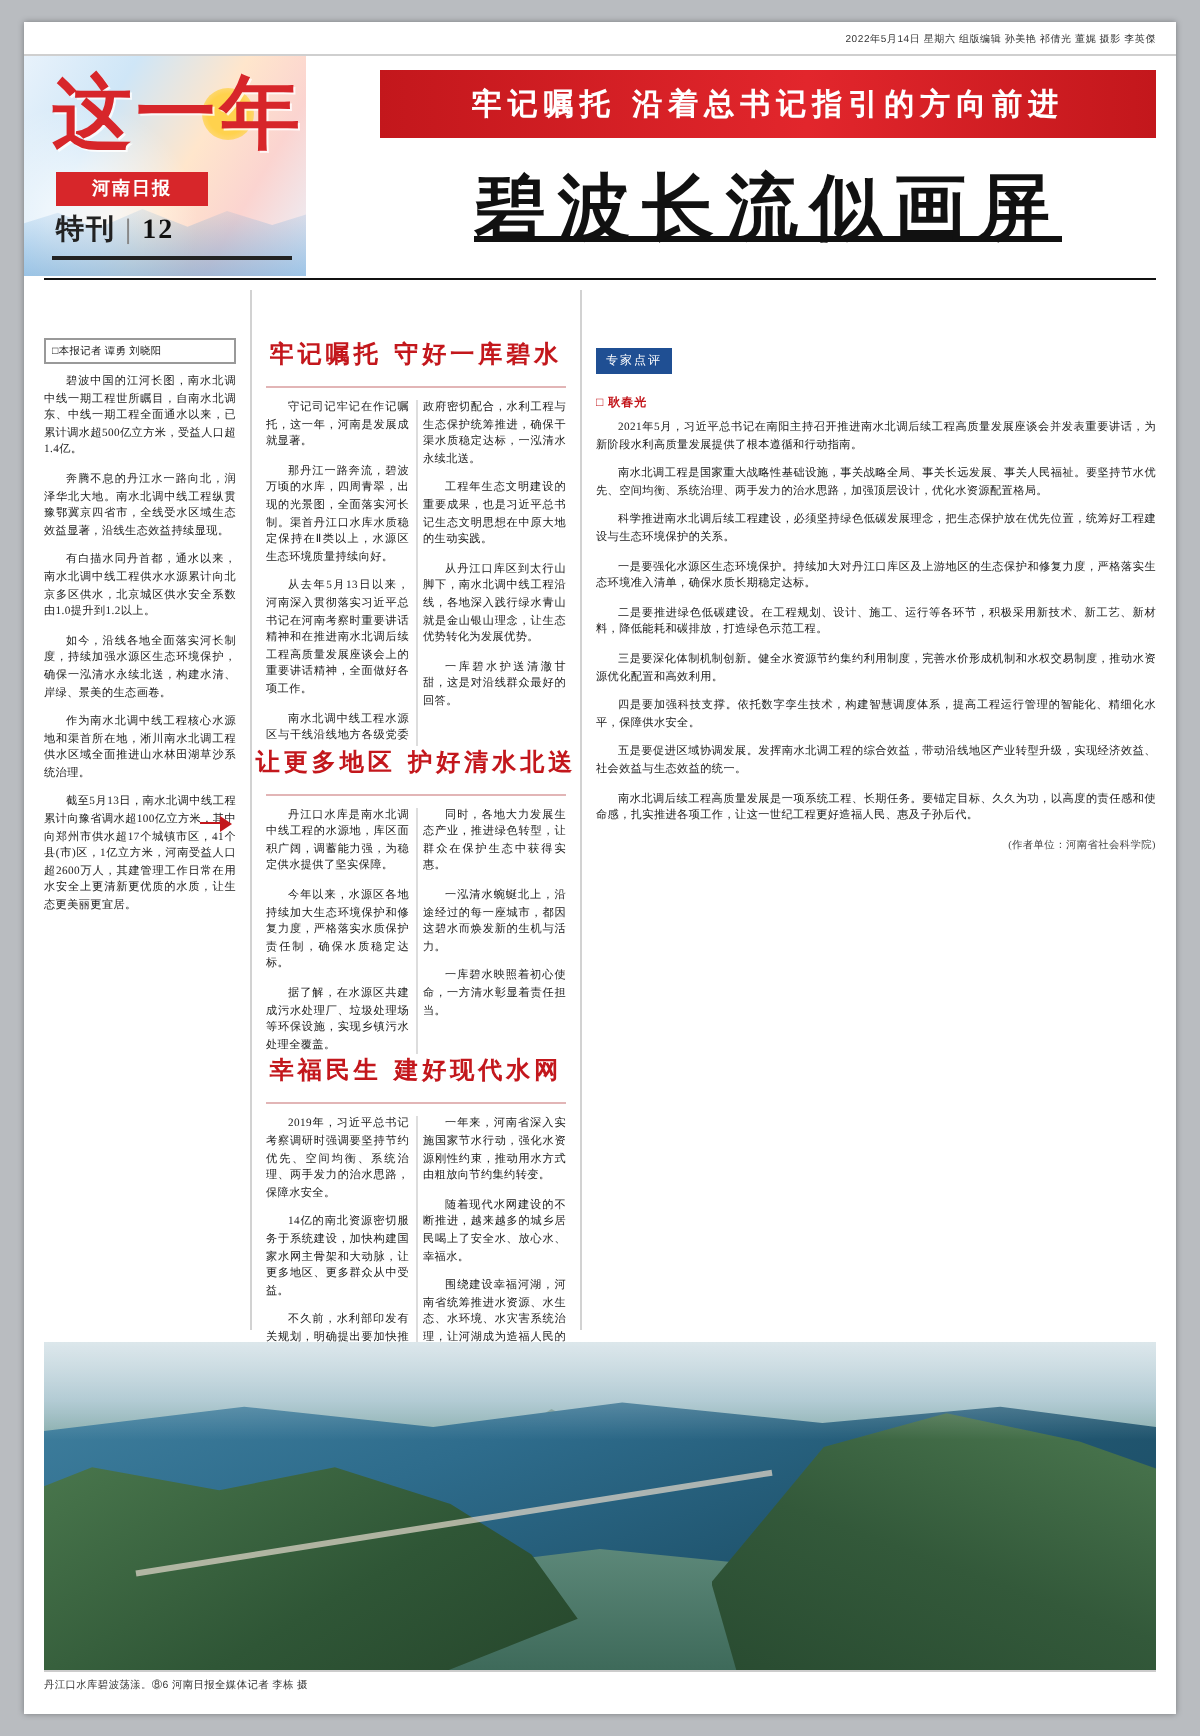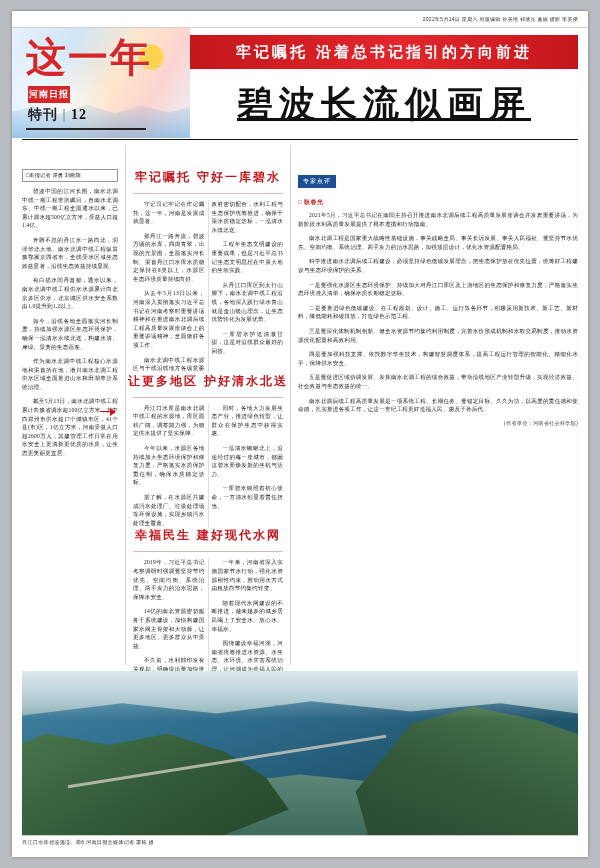--- a/index.html
+++ b/index.html
@@ -21,21 +21,21 @@
   .topbar{
     position:absolute;top:0;left:0;right:0;height:16px;
     border-bottom:1px solid #cfcfcf;
     display:flex;align-items:center;justify-content:flex-end;
     padding-right:10px;
     font-size:5px;color:#333;letter-spacing:.3px;
     font-family:"Liberation Sans", sans-serif;
   }
   
   .masthead{
-    position:absolute;top:17px;left:0;width:178px;height:110px;
+    position:absolute;top:17px;left:0;width:141px;height:110px;
     overflow:hidden;
   }
   .mast-art{
     position:absolute;inset:0;
     background:
       radial-gradient(circle at 20% 75%, rgba(255,255,255,.65) 0 12%, rgba(255,255,255,0) 42%),
       linear-gradient(120deg,#e8f2fb 0%,#cfe6f7 28%,#ffe6cc 55%,#fbd4d0 75%,#eaf2fb 100%);
   }
   .mast-wave{
     position:absolute;left:0;bottom:0;width:100%;height:44px;
@@ -49,21 +49,21 @@
   .mast-title{
     position:absolute;left:14px;top:8px;
     font-size:40px;line-height:42px;font-weight:bold;color:#d7262a;
     letter-spacing:2px;
     text-shadow:1px 1px 0 rgba(255,255,255,.8);
     font-family:"DejaVu Serif", serif;
   }
   .mast-logo{
     position:absolute;left:16px;top:58px;
     background:#d7262a;color:#fff;font-size:9px;font-weight:bold;
-    padding:2px 1px;letter-spacing:1px;
+    padding:2px 18px;letter-spacing:1px;
   }
   .mast-special{
     position:absolute;left:16px;top:78px;
     font-size:14px;color:#222;font-weight:bold;letter-spacing:1px;
   }
   .mast-special .num{color:#111;}
   .mast-rule{
     position:absolute;left:14px;top:100px;width:120px;height:2px;background:#222;
   }
   

